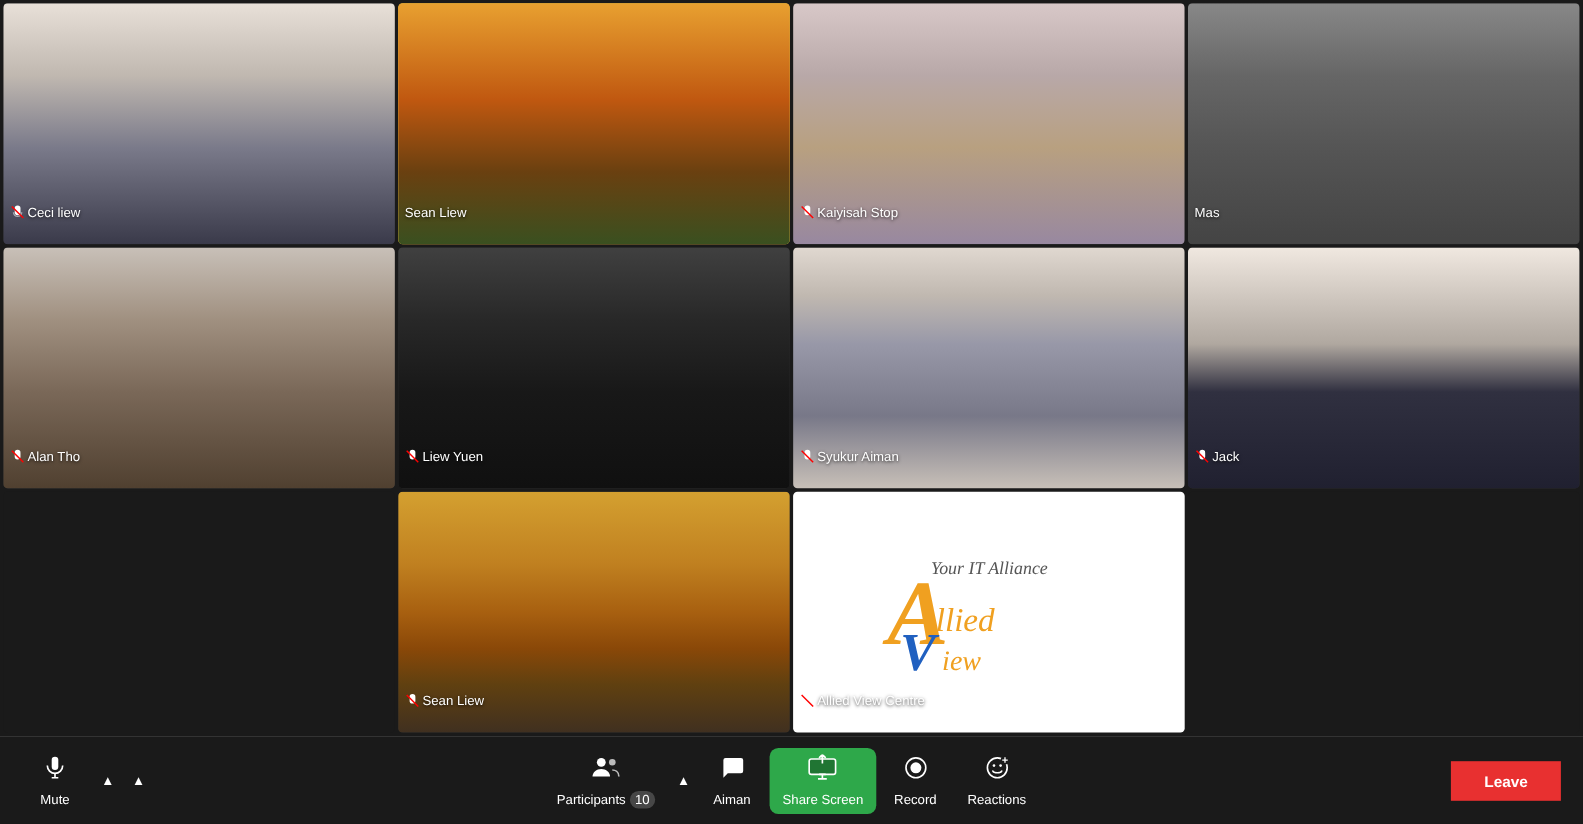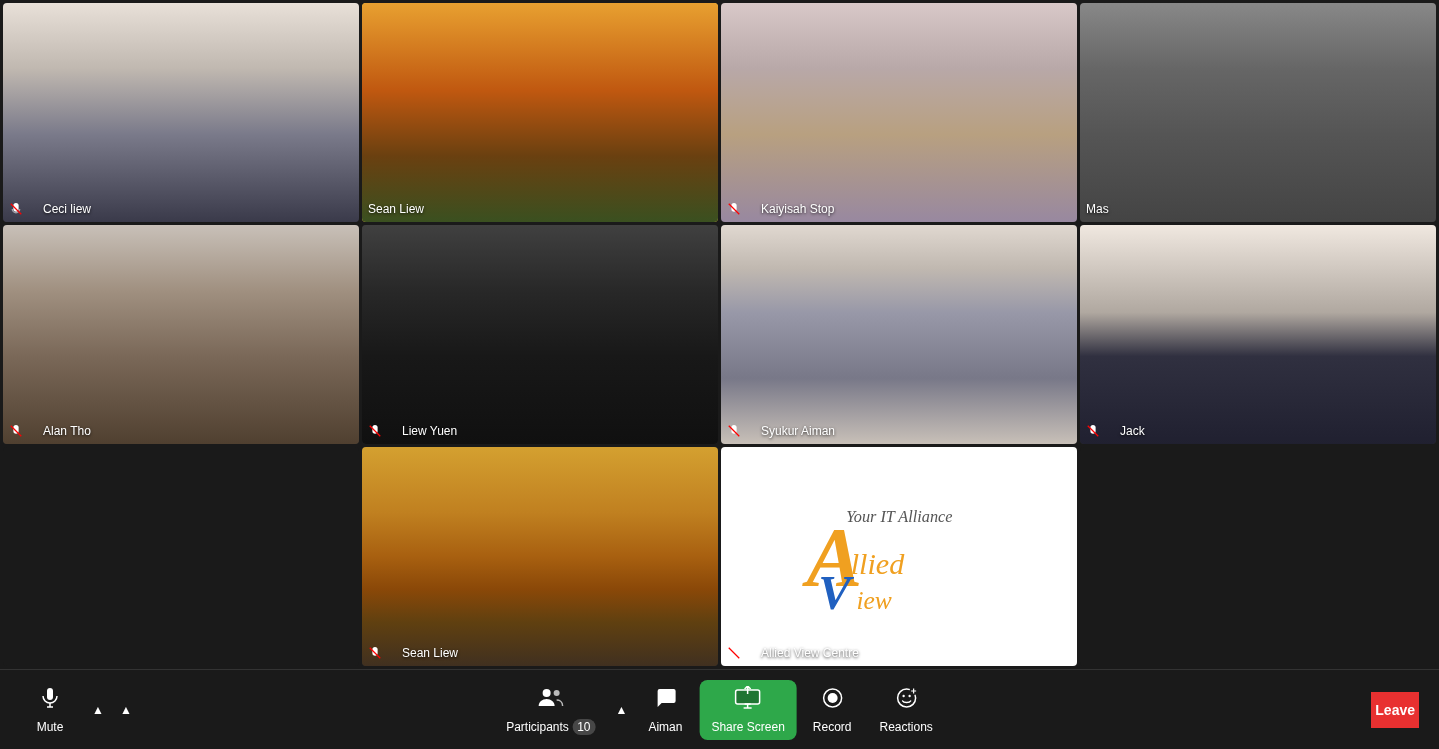--- a/index.html
+++ b/index.html
@@ -33,29 +33,29 @@
     }
 
     .video-tile.active-speaker {
       outline: 3px solid #f9c53a;
       outline-offset: -3px;
     }
 
     
     .participant-name {
       position: absolute;
-      bottom: 6px;
+      bottom: 22px;
       left: 6px;
       color: white;
       font-size: 12px;
       font-weight: 500;
       text-shadow: 0 1px 3px rgba(0,0,0,0.8);
       display: flex;
       align-items: center;
-      gap: 20px;
+      gap: 2px;
     }
 
     .mute-icon {
       width: 14px;
       height: 14px;
       display: inline-flex;
       align-items: center;
       justify-content: center;
     }
 
@@ -132,21 +132,21 @@
     .toolbar-btn.share-screen-btn .btn-icon,
     .toolbar-btn.share-screen-btn .btn-label {
       color: white;
     }
 
     .leave-btn {
       background: #e83030;
       color: white;
       border: none;
       border-radius: 0;
-      padding: 10px 4px;
+      padding: 10px 30px;
       font-size: 14px;
       font-weight: 600;
       cursor: pointer;
     }
 
     .chevron-btn {
       background: transparent;
       border: none;
       color: white;
       font-size: 12px;

